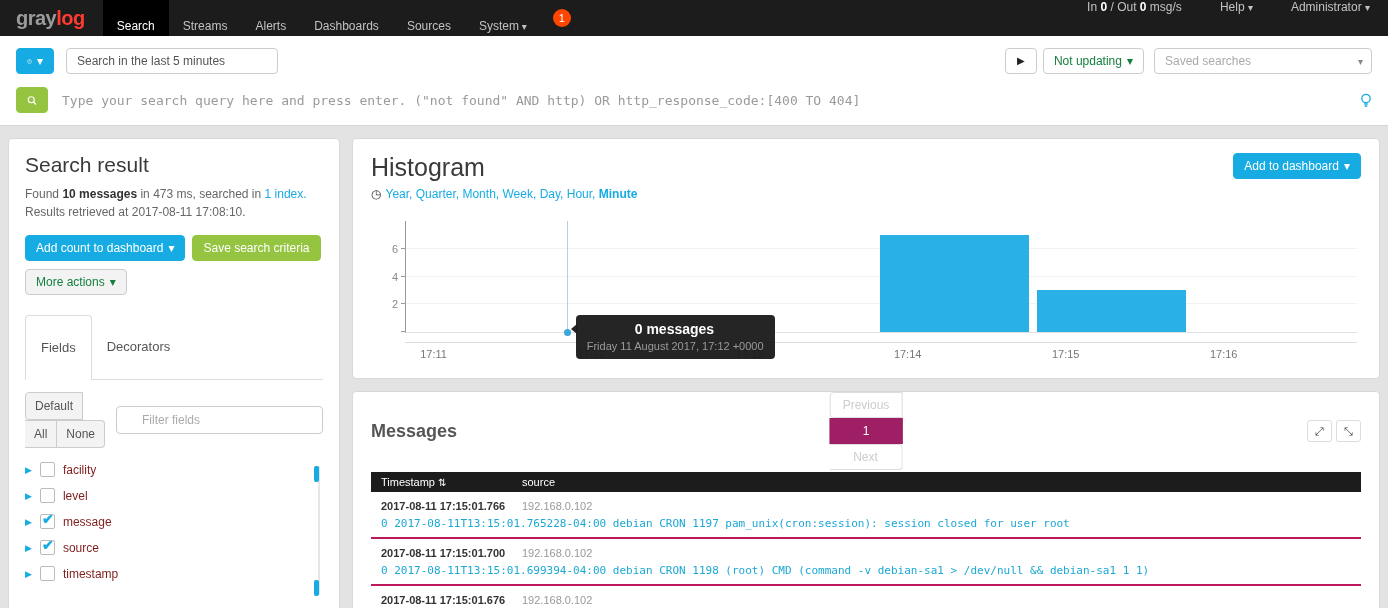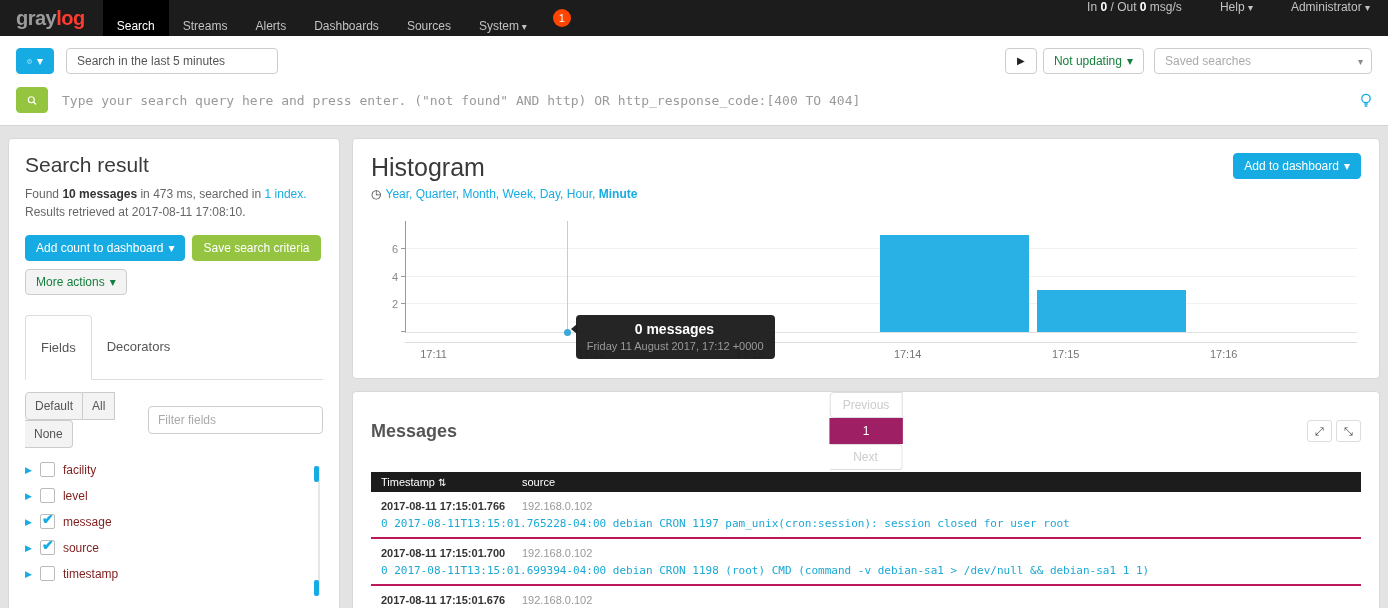--- a/index.html
+++ b/index.html
@@ -59,21 +59,21 @@
   .more-actions { margin-top:8px; background:#f3f3f3; }
   .tabs { margin-top:20px; display:flex; border-bottom:1px solid #ddd; }
   .tab { padding:24px 15px; font-size:13px; color:#555; cursor:pointer; }
   .tab.active { border:1px solid #ddd; border-bottom:1px solid #fff; border-radius:4px 4px 0 0; margin-bottom:-1px; background:#fff; }
   .filter-row { margin-top:12px; display:flex; align-items:center; }
   .seg { border:1px solid #ccc; background:#f3f3f3; color:#555; font-size:12px; padding:6px 9px; cursor:pointer; }
   .seg:first-child { border-radius:4px 0 0 4px; }
   .seg + .seg { border-left:none; }
   .seg:last-of-type { border-radius:0 4px 4px 0; }
   .filter-input { flex:1; margin-left:8px; height:28px; border:1px solid #ccc; border-radius:4px;
-       padding:0 9px; font-size:12px; font-family:"Liberation Sans",sans-serif; outline:none; }
+       padding:0 25px; font-size:12px; font-family:"Liberation Sans",sans-serif; outline:none; }
   .filter-input::placeholder { color:#aaa; opacity:1; }
   .field-list { margin-top:14px; position:relative; padding-right:14px; min-height:135px; }
   .field-row { display:flex; align-items:center; gap:8px; margin:0 0 11px; }
   .field-caret { color:#16ace3; font-size:9px; cursor:pointer; }
   .checkbox { width:15px; height:15px; border:1px solid #bbb; border-radius:2px; background:#fff; position:relative; cursor:pointer; flex:none; }
   .checkbox.checked::after { content:"✔"; position:absolute; left:1px; top:-4px; font-size:14px; font-weight:bold; color:#16ace3; }
   .field-label { color:#7f1d1d; }
   .scroll-track { position:absolute; right:3px; top:4px; bottom:2px; width:2px; background:#e6e6e6; }
   .scroll-thumb { position:absolute; right:1px; width:5px; height:16px; border-radius:2px; background:#16ace3; cursor:pointer; }
   .list-fields { margin-top:14px; color:#666; }

